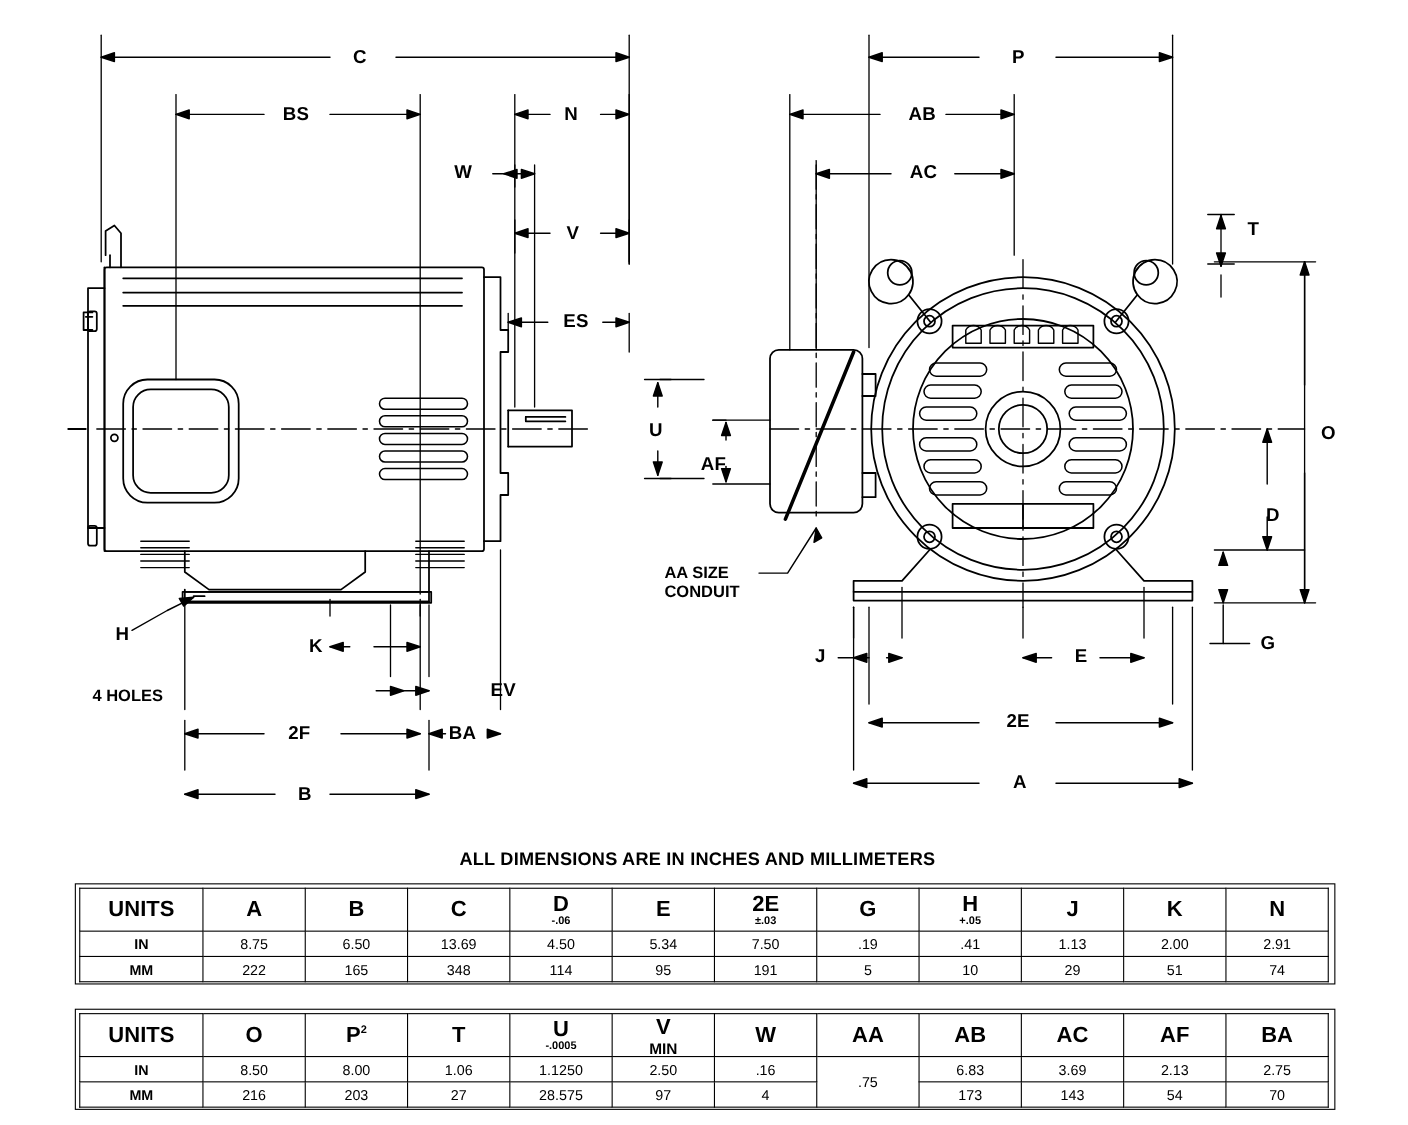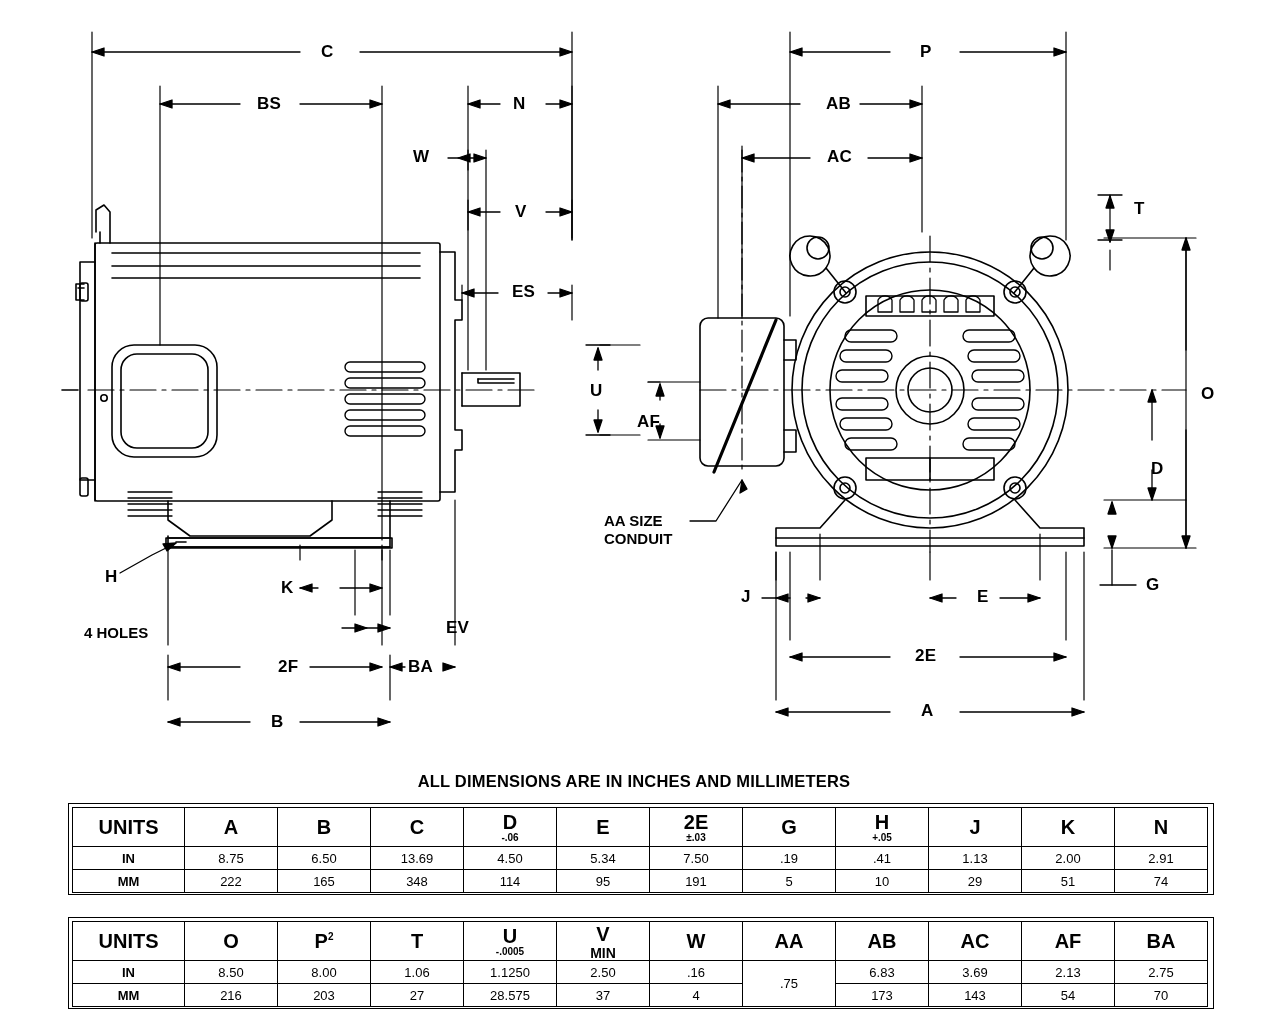--- a/index.html
+++ b/index.html
@@ -393,21 +393,21 @@
 
 <div class="dim-label" style="left:321px;top:43px;">C</div>
 <div class="dim-label" style="left:257px;top:95px;">BS</div>
 <div class="dim-label" style="left:513px;top:95px;">N</div>
 <div class="dim-label" style="left:413px;top:148px;">W</div>
 <div class="dim-label" style="left:515px;top:203px;">V</div>
 <div class="dim-label" style="left:512px;top:283px;">ES</div>
 <div class="dim-label" style="left:590px;top:382px;">U</div>
 <div class="dim-label" style="left:281px;top:579px;">K</div>
 <div class="dim-label" style="left:430px;top:619px;margin-left:16px;">EV</div>
-<div class="dim-label" style="left:278px;top:658px;">2F</div>
+<div class="dim-label" style="left:262px;top:658px;">2F</div>
 <div class="dim-label" style="left:408px;top:658px;">BA</div>
 <div class="dim-label" style="left:271px;top:713px;">B</div>
 <div class="dim-label" style="left:105px;top:568px;">H</div>
 <div class="note" style="left:36px;top:624px;margin-left:48px;">4 HOLES</div>
 
 <div class="dim-label" style="left:920px;top:43px;">P</div>
 <div class="dim-label" style="left:826px;top:95px;">AB</div>
 <div class="dim-label" style="left:827px;top:148px;">AC</div>
 <div class="dim-label" style="left:1134px;top:200px;">T</div>
 <div class="dim-label" style="left:1201px;top:385px;">O</div>
@@ -550,21 +550,21 @@
     <td class="cell">3.69</td>
     <td class="cell">2.13</td>
     <td class="cell">2.75</td>
   </tr>
   <tr>
     <td class="cell rowname">MM</td>
     <td class="cell">216</td>
     <td class="cell">203</td>
     <td class="cell">27</td>
     <td class="cell">28.575</td>
-    <td class="cell">37</td>
+    <td class="cell">97</td>
     <td class="cell">4</td>
     <td class="cell">173</td>
     <td class="cell">143</td>
     <td class="cell">54</td>
     <td class="cell">70</td>
   </tr>
 </tbody>
   </table>
 
 </body></html>

